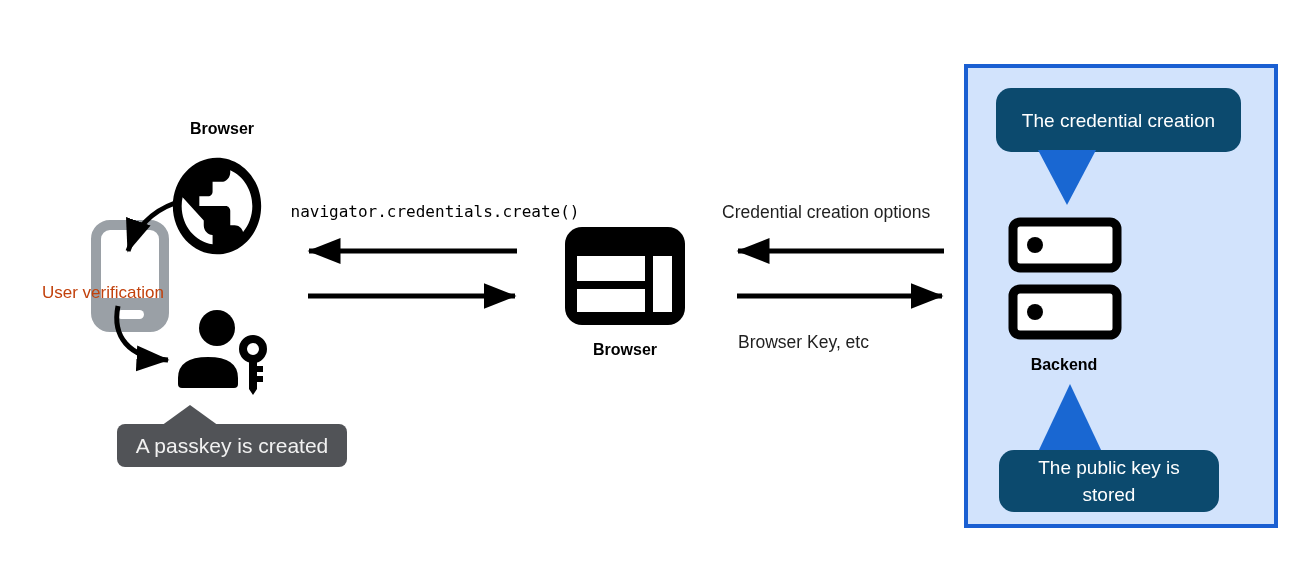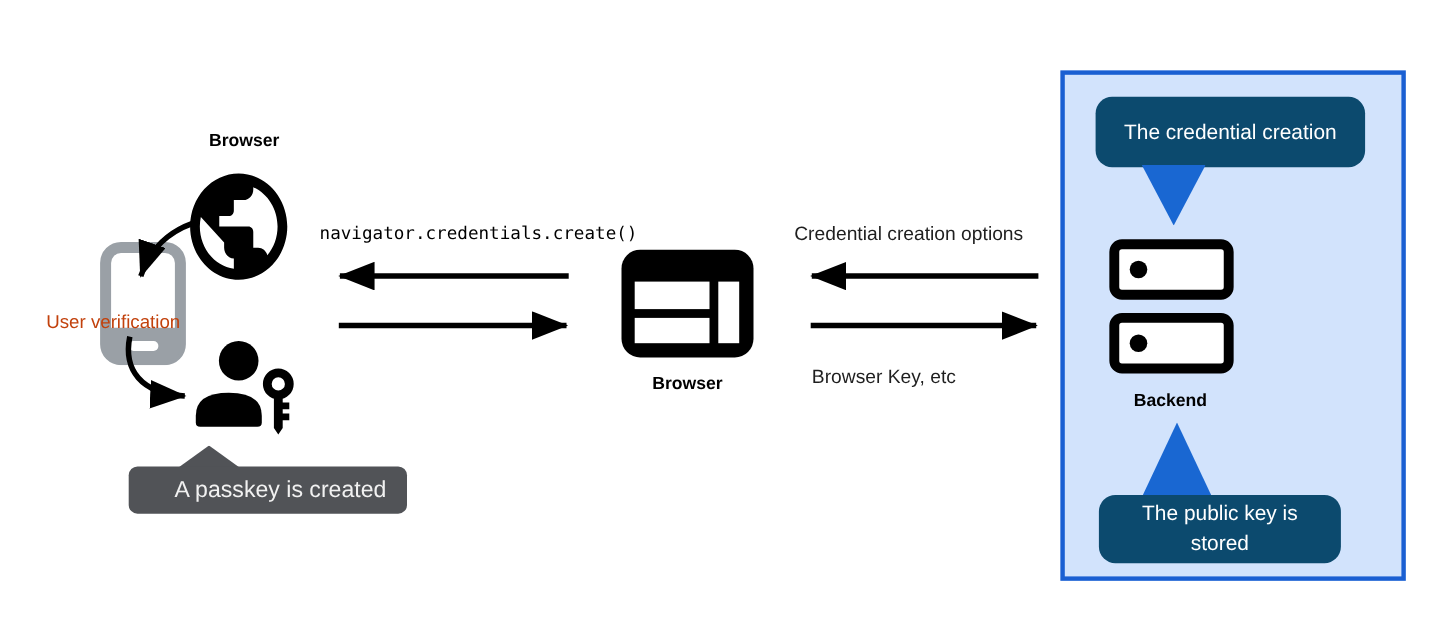--- a/index.html
+++ b/index.html
@@ -8,21 +8,21 @@
     font-family:"Liberation Sans",sans-serif;color:#1f1f1f;overflow:hidden;
   }
   .abs{position:absolute;}
   .label{font-size:17px;color:#c2410c;white-space:nowrap;}
   .node-label{font-size:16px;font-weight:bold;text-align:center;color:#000;}
   .msg-label{font-size:17.5px;color:#1f1f1f;white-space:nowrap;}
   .code-label{font-family:"DejaVu Sans Mono","Liberation Mono",monospace;font-size:16px;text-align:center;color:#000;white-space:nowrap;}
   .tooltip-body{
     background:#515357;color:#f1f1f1;border-radius:8px;
     display:flex;align-items:center;justify-content:center;
-    font-size:21px;white-space:nowrap;padding-left:23px;
+    font-size:21px;white-space:nowrap;
   }
   .tooltip-pointer{background:#515357;clip-path:polygon(50% 0,100% 100%,0 100%);}
   .panel{background:#d2e3fc;border:4px solid #1a5fd2;}
   .bubble{
     background:#0c4a6e;color:#ffffff;border-radius:15px;
     display:flex;flex-direction:column;align-items:center;justify-content:center;
     font-size:19px;line-height:27px;text-align:center;
   }
   .bubble-pointer-down{background:#1967d2;clip-path:polygon(0 0,100% 0,50% 100%);}
   .bubble-pointer-up{background:#1967d2;clip-path:polygon(50% 0,100% 100%,0 100%);}

